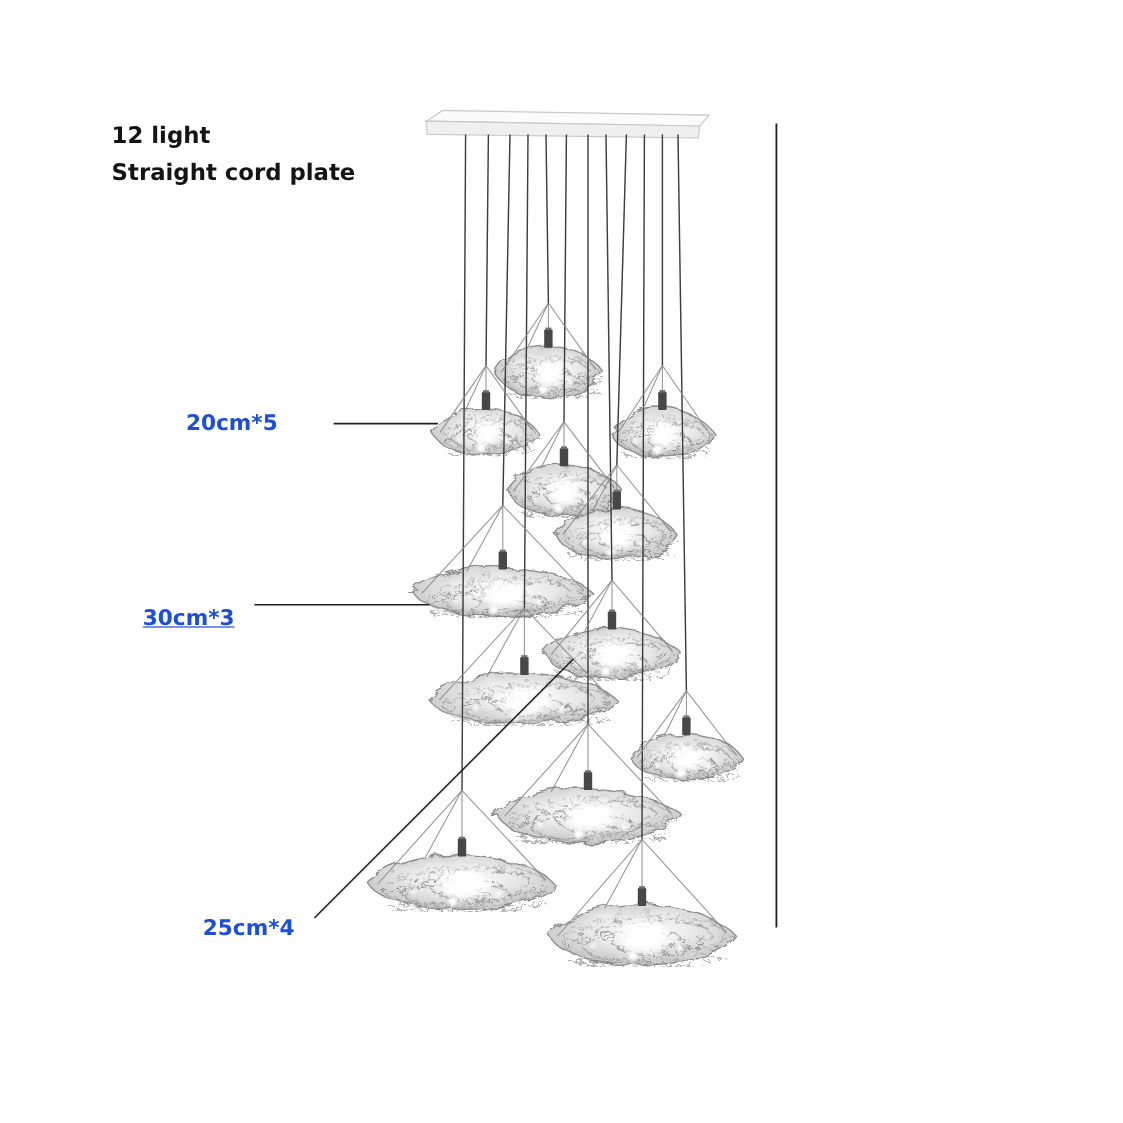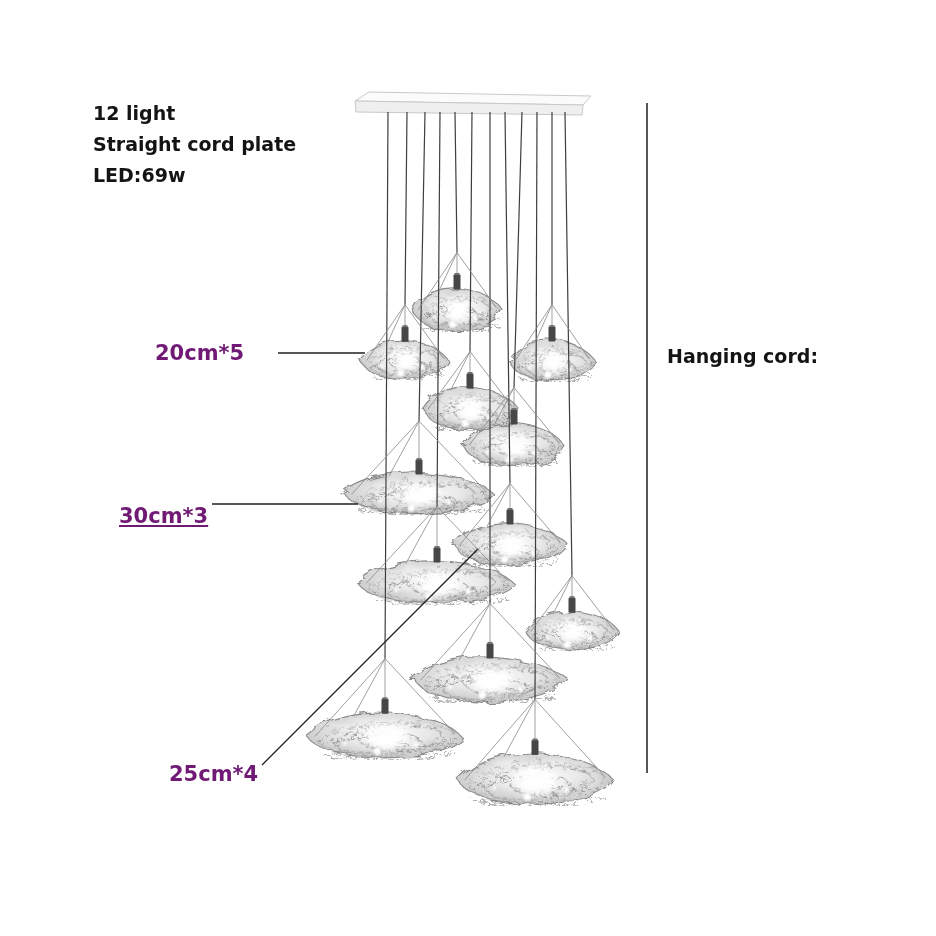--- a/index.html
+++ b/index.html
@@ -7,21 +7,21 @@
     position:relative;width:936px;height:936px;background:#ffffff;
     overflow:hidden;font-family:"DejaVu Sans","Liberation Sans",sans-serif;
   }
   #scene-svg{position:absolute;left:0;top:0;}
   .note{
     position:absolute;font-weight:700;font-size:19px;line-height:31px;color:#141414;
     white-space:nowrap;
     margin-top:38px;
   }
   .callout-label{
-    position:absolute;font-weight:700;font-size:21px;line-height:22px;color:#701a75;
+    position:absolute;font-weight:700;font-size:18px;line-height:22px;color:#1d4ed8;
     white-space:nowrap;
   }
   .header-note{left:93px;top:60px;}
   .right-note{left:667px;top:303px;}
   .callout-20{left:155px;top:342px;}
   .callout-30{left:119px;top:505px;text-decoration:underline;}
   .callout-25{left:137px;top:763px;margin-left:32px;}
 </style>
 </head>
 <body>
@@ -307,24 +307,22 @@
         <line x1="278" y1="353" x2="365" y2="353" stroke="#1f1f1f" stroke-width="1.3"></line>
         <line x1="212" y1="504" x2="358" y2="504" stroke="#1f1f1f" stroke-width="1.3"></line>
         <line x1="262" y1="765" x2="478" y2="549" stroke="#1f1f1f" stroke-width="1.3"></line>
         <line x1="647" y1="103" x2="647" y2="773" stroke="#1f1f1f" stroke-width="1.5"></line>
       </g>
     </svg>
 
   <div class="note header-note">
     <div>12 light</div>
     <div>Straight cord plate</div>
-    <div>LED:69w</div>
   </div>
 
   <div class="note right-note">
-    <div>Hanging cord:</div>
   </div>
 
   <div class="callout-label callout-20">20cm*5</div>
   <div class="callout-label callout-30">30cm*3</div>
   <div class="callout-label callout-25">25cm*4</div>
 
 </div>
 
 </body></html>

